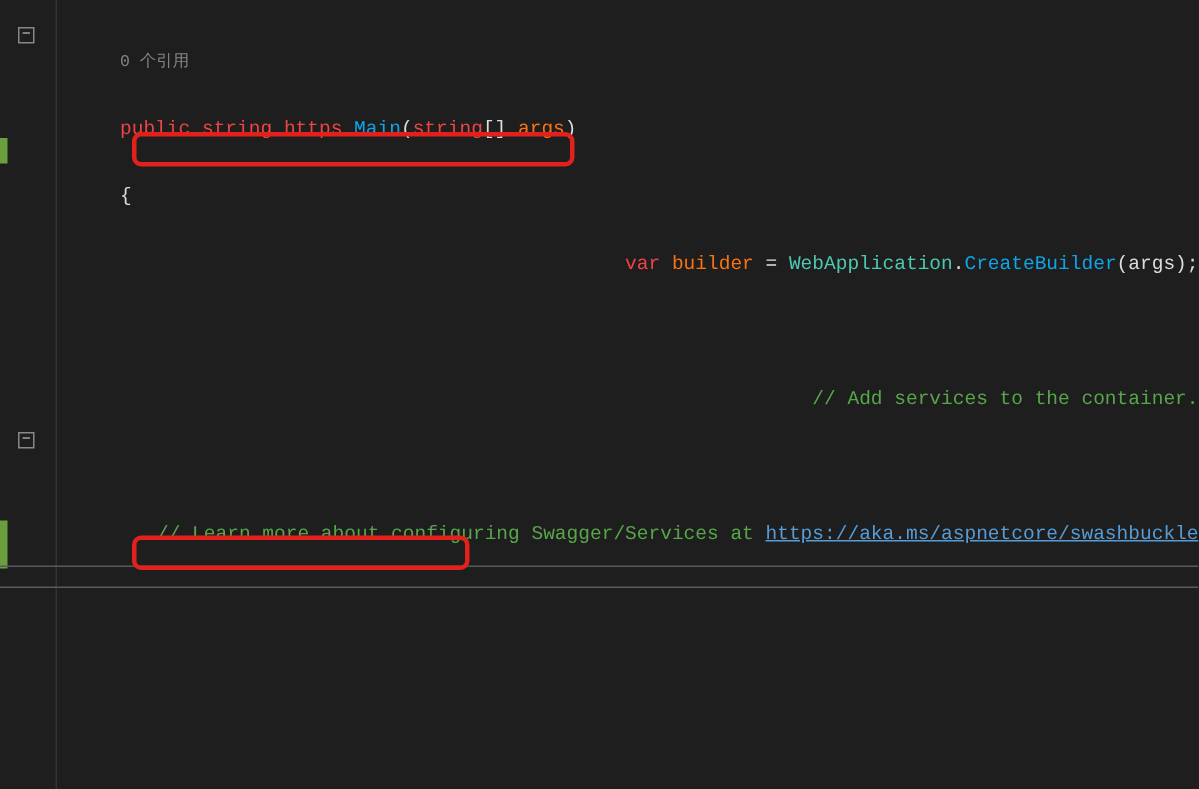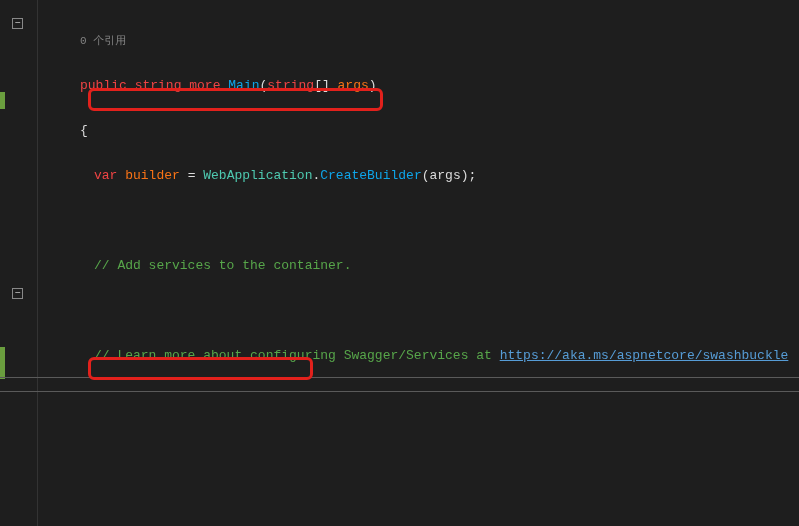--- a/index.html
+++ b/index.html
@@ -63,37 +63,37 @@
     }
     .kw { color: #ef4444; }
     .type { color: #4ec9b0; }
     .cmt { color: #57a64a; }
     .ref { color: #848484; font-size: 11px; }
     .mtd { color: #0ea5e9; }
     .lnk { color: #569cd6; text-decoration: underline; cursor: pointer; margin-top: 24px; }
     .pale { color: #f97316; }
     .wht { color: #dcdcdc; }
     .ind2 { padding-left: 42px; }
-    .ind3 { padding-left: 56px; }
+    .ind3 { padding-left: 56px; text-align: right; }
   </style>
 </head>
 <body>
 
 <div class="gutter">
   <div class="fold" style="top:18px">−</div>
   <div class="fold" style="top:288px">−</div>
   <div class="change-mark" style="top:92px;height:17px"></div>
   <div class="change-mark" style="top:347px;height:32px"></div>
 </div>
 
 <div class="cursor-line" style="top:377px"></div>
 
 <div class="editor">
   <div class="line ind2"><span class="ref">0 个引用</span></div>
-  <div class="line ind2"><span class="kw">public</span> <span class="kw">string</span> <span class="kw">more</span> <span class="mtd">Main</span><span class="wht">(</span><span class="kw">string</span><span class="wht">[] </span><span class="pale">args</span><span class="wht">)</span></div>
+  <div class="line ind2"><span class="kw">public</span> <span class="kw">string</span> <span class="kw">https</span> <span class="mtd">Main</span><span class="wht">(</span><span class="kw">string</span><span class="wht">[] </span><span class="pale">args</span><span class="wht">)</span></div>
   <div class="line ind2"><span class="wht">{</span></div>
   <div class="line ind3"><span class="kw">var</span> <span class="pale">builder</span><span class="wht"> = </span><span class="type">WebApplication</span><span class="wht">.</span><span class="mtd">CreateBuilder</span><span class="wht">(args);</span></div>
   <div class="line"></div>
   <div class="line ind3"><span class="cmt">// Add services to the container.</span></div>
   <div class="line"></div>
   <div class="line ind3"><span class="cmt">// Learn more about configuring Swagger/Services at </span><span class="lnk">https://aka.ms/aspnetcore/swashbuckle</span></div>
   
   
   
   

